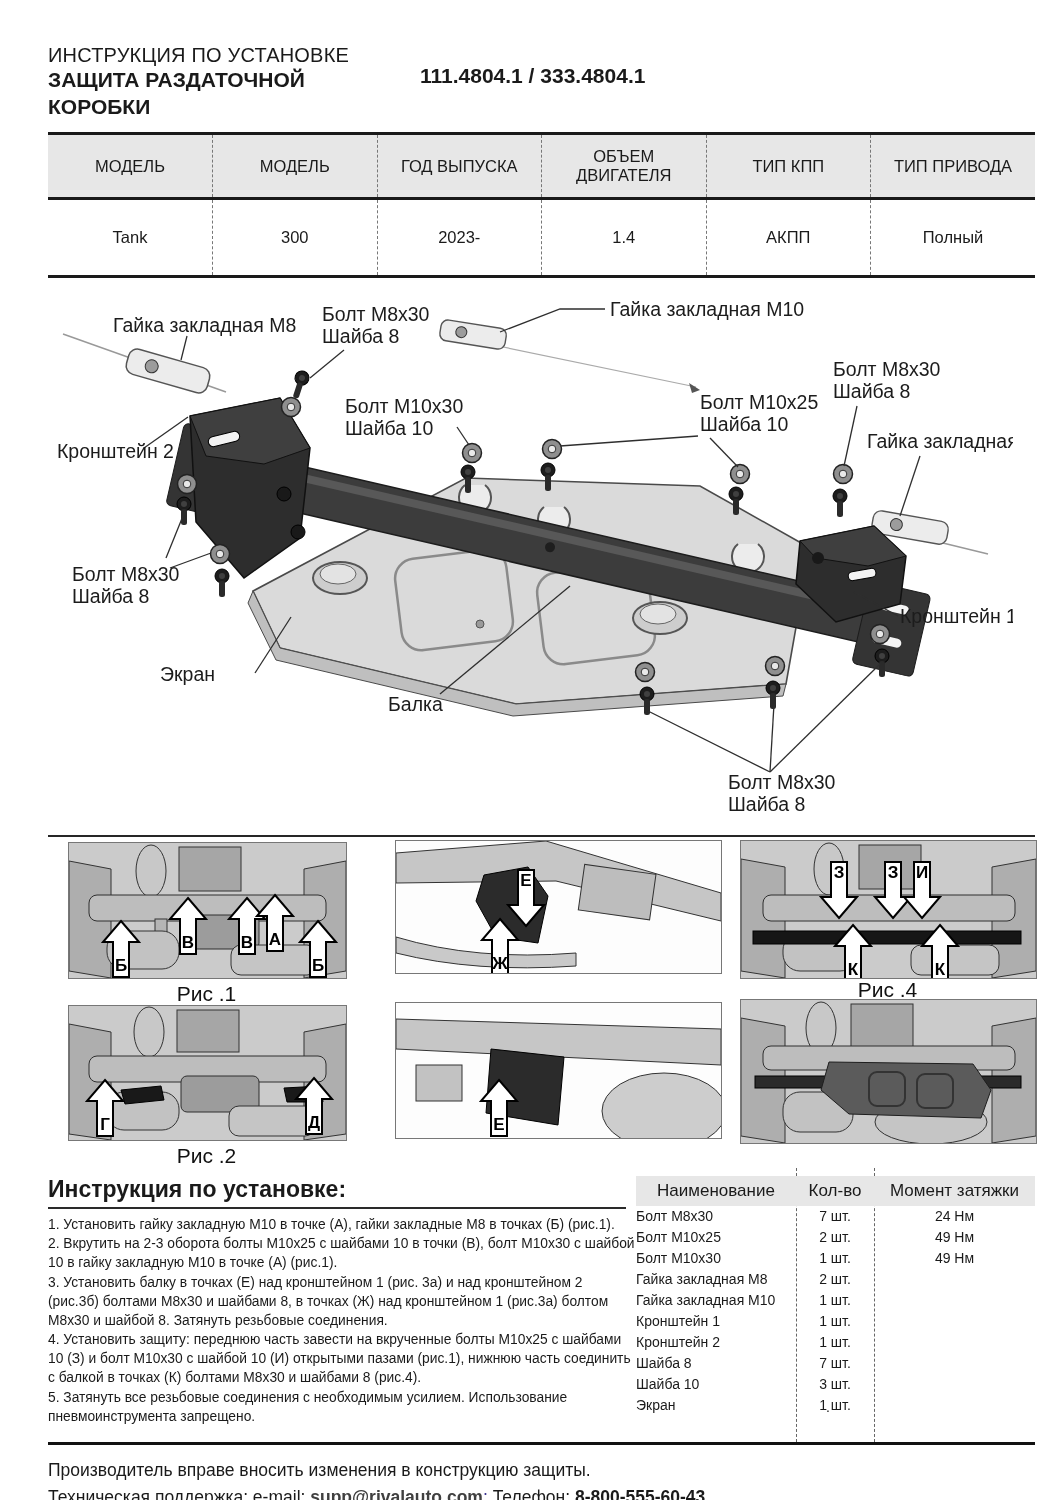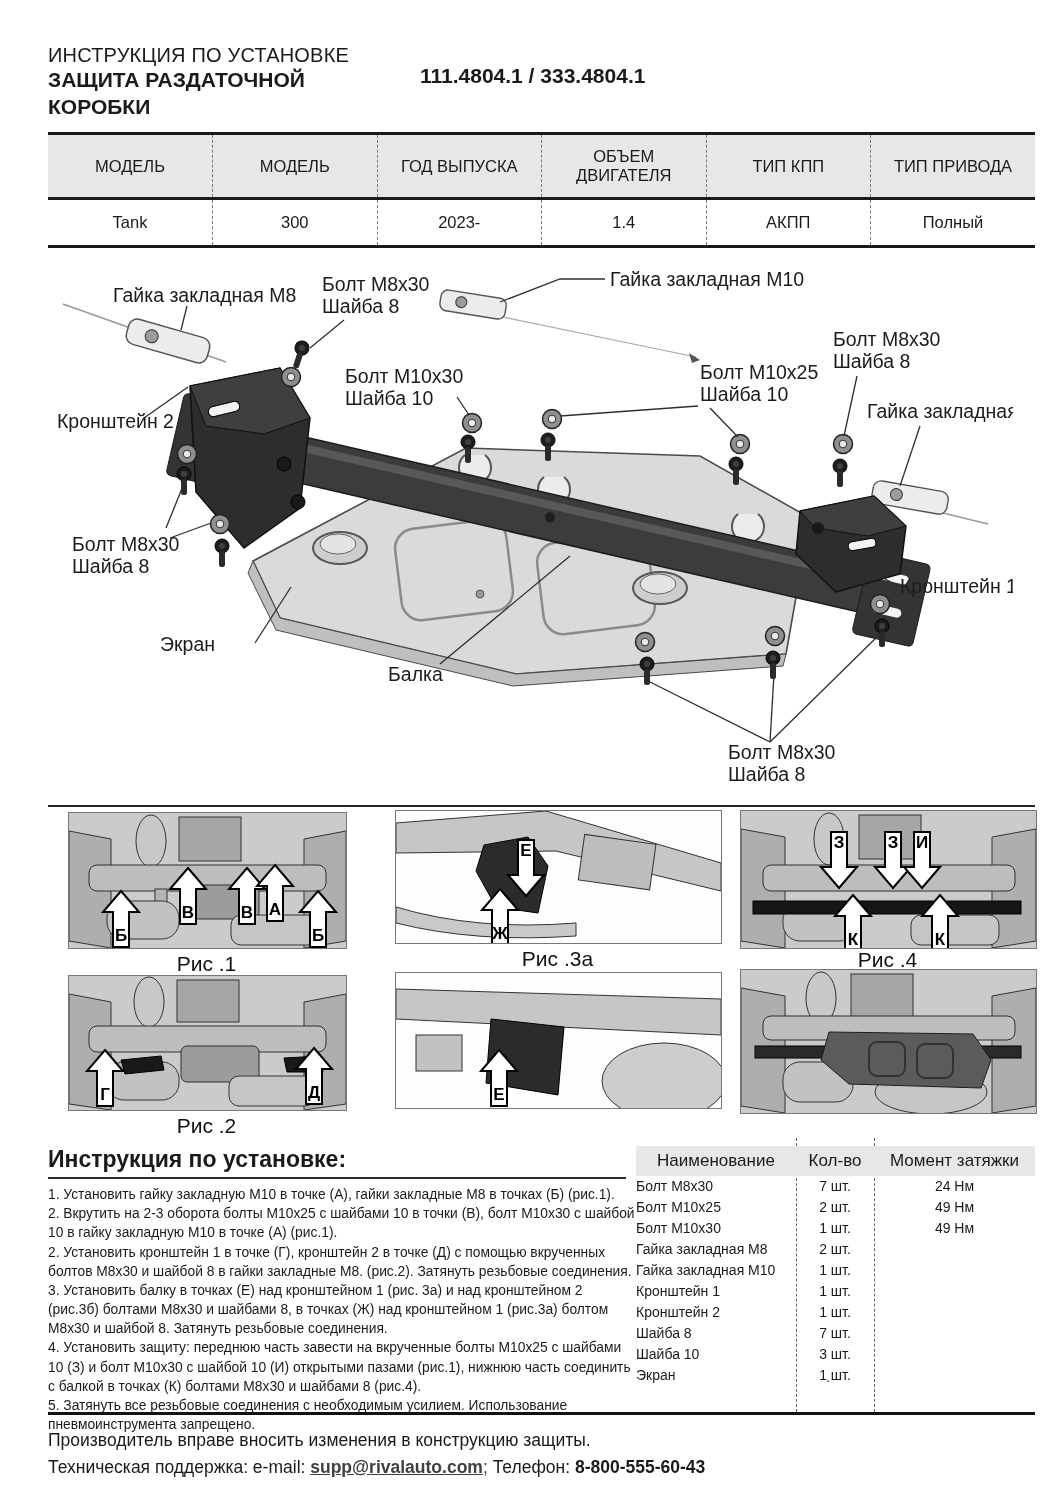--- a/index.html
+++ b/index.html
@@ -11,21 +11,21 @@
   
   .hdr{position:relative;height:88px;}
   .hdr-sub{font-size:20px;font-weight:400;letter-spacing:.2px;}
   .hdr-title{font-size:21px;font-weight:700;line-height:1.28;}
   .hdr-num{position:absolute;left:372px;top:20px;font-size:21px;font-weight:700;}
   
   table.spec{width:987px;border-collapse:collapse;table-layout:fixed;
     border-top:3px solid #1a1a1a;border-bottom:3px solid #1a1a1a;}
   table.spec th{background:#e7e7e7;font-weight:400;font-size:16.5px;height:58px;
     border-bottom:3px solid #1a1a1a;padding:2px 10px;}
-  table.spec td{font-size:16.5px;height:43px;text-align:center;padding:1px 6px;}
+  table.spec td{font-size:16.5px;height:43px;text-align:center;padding:16px 6px;}
   table.spec th+th, table.spec td+td{border-left:1.5px dashed #777;}
   
   .diagram-wrap{margin-top:8px;}
   .callout{font-size:19.5px;fill:#1c1c1c;}
   .leader{stroke:#2e2e2e;stroke-width:1.3;fill:none;}
   
   .photos-divider{border:0;border-top:2px solid #262626;margin:0;width:987px;}
   .photos{position:relative;height:337px;width:987px;}
   .photo{position:absolute;margin:0;text-align:center;}
   .photo svg{display:block;border:1px solid #777;}
@@ -293,21 +293,20 @@
           <g transform="translate(130,57)">
               <use href="#arrow-dn"></use>
               <text class="arrow-letter" y="-12" text-anchor="middle">Е</text>
             </g>
           <g transform="translate(104,106)">
               <use href="#arrow-up"></use>
               <text class="arrow-letter" y="22" text-anchor="middle">Ж</text>
             </g>
         </g>
       </svg>
-      <figcaption class="fig-caption">Рис .3а</figcaption>
     </figure>
 
     <figure class="photo" style="left:692px;top:3px;width:295px">
       <svg width="295" height="137" viewBox="0 0 295 137">
         <rect width="295" height="137" fill="#cbcbcb"></rect>
         <path d="M0,18 L44,26 L44,137 L0,130 Z" fill="#aeaeae" stroke="#333"></path>
         <path d="M295,18 L251,26 L251,137 L295,130 Z" fill="#aeaeae" stroke="#333"></path>
         <ellipse cx="88" cy="28" rx="15" ry="26" fill="#c8c8c8" stroke="#333"></ellipse>
         <rect x="118" y="4" width="62" height="44" fill="#a6a6a6" stroke="#333"></rect>
         <rect x="22" y="54" width="252" height="26" rx="8" fill="#bdbdbd" stroke="#2f2f2f"></rect>
@@ -401,21 +400,20 @@
     </figure>
   </div>
 
   <div class="bottom">
     <div class="col-instr">
       <div class="sec-title">Инструкция по установке:</div>
       <hr class="instr-rule">
       <div class="instr-text">
         <p>1. Установить гайку закладную М10 в точке (А), гайки закладные М8 в точках (Б) (рис.1).</p>
         <p>2. Вкрутить на 2-3 оборота болты М10х25 с шайбами 10 в точки (В), болт М10х30 с шайбой 10 в гайку закладную М10 в точке (А) (рис.1).</p>
-        <p>2. Установить кронштейн 1 в точке (Г), кронштейн 2 в точке (Д) с помощью вкрученных болтов М8х30 и шайбой 8 в гайки закладные М8. (рис.2). Затянуть резьбовые соединения.</p>
         <p>3. Установить балку в точках (Е) над кронштейном 1 (рис. 3а) и над кронштейном 2 (рис.3б) болтами М8х30 и шайбами 8, в точках (Ж) над кронштейном 1 (рис.3а) болтом М8х30 и шайбой 8. Затянуть резьбовые соединения.</p>
         <p>4. Установить защиту: переднюю часть завести на вкрученные болты М10х25 с шайбами 10 (З) и болт М10х30 с шайбой 10 (И) открытыми пазами (рис.1), нижнюю часть соединить с балкой в точках (К) болтами М8х30 и шайбами 8 (рис.4).</p>
         <p>5. Затянуть все резьбовые соединения с необходимым усилием. Использование пневмоинструмента запрещено.</p>
       </div>
     </div>
 
     <div class="col-parts">
       <div class="vline v1"></div>
       <div class="vline v2"></div>
       <div class="parts-grid">

